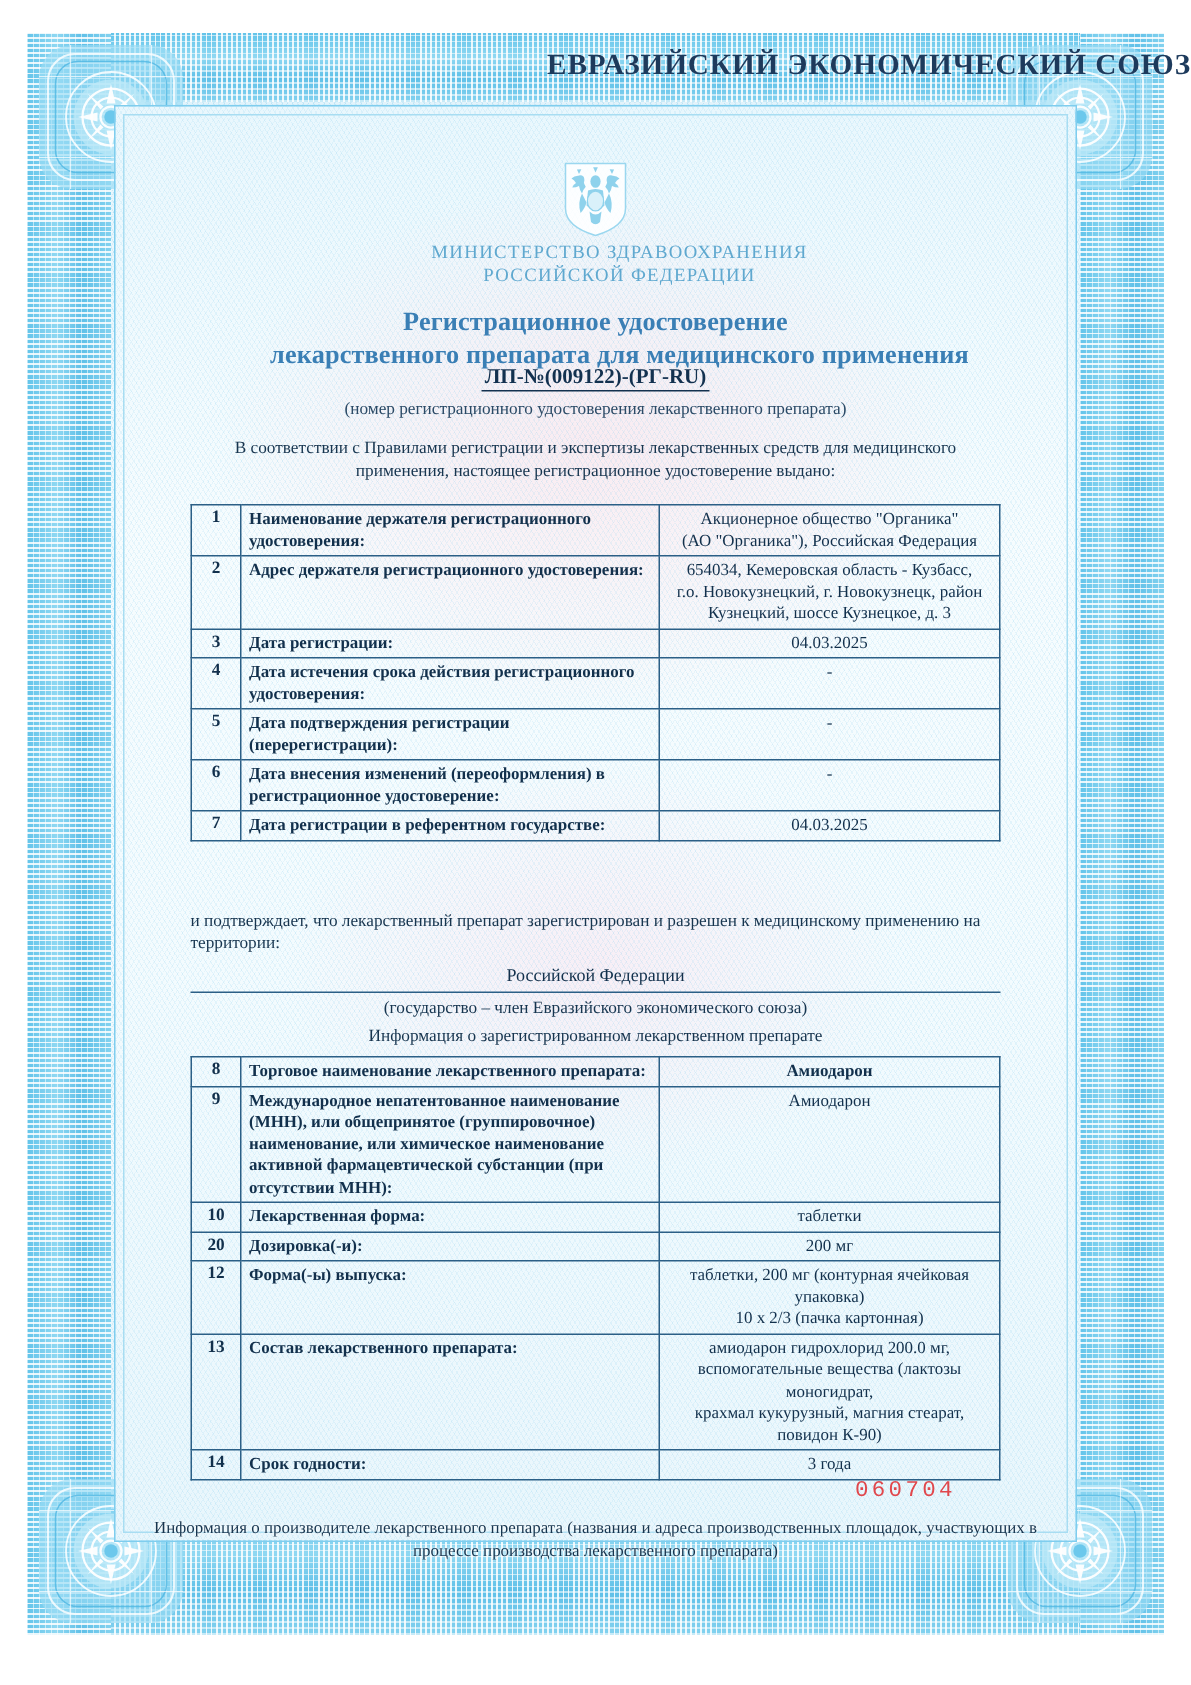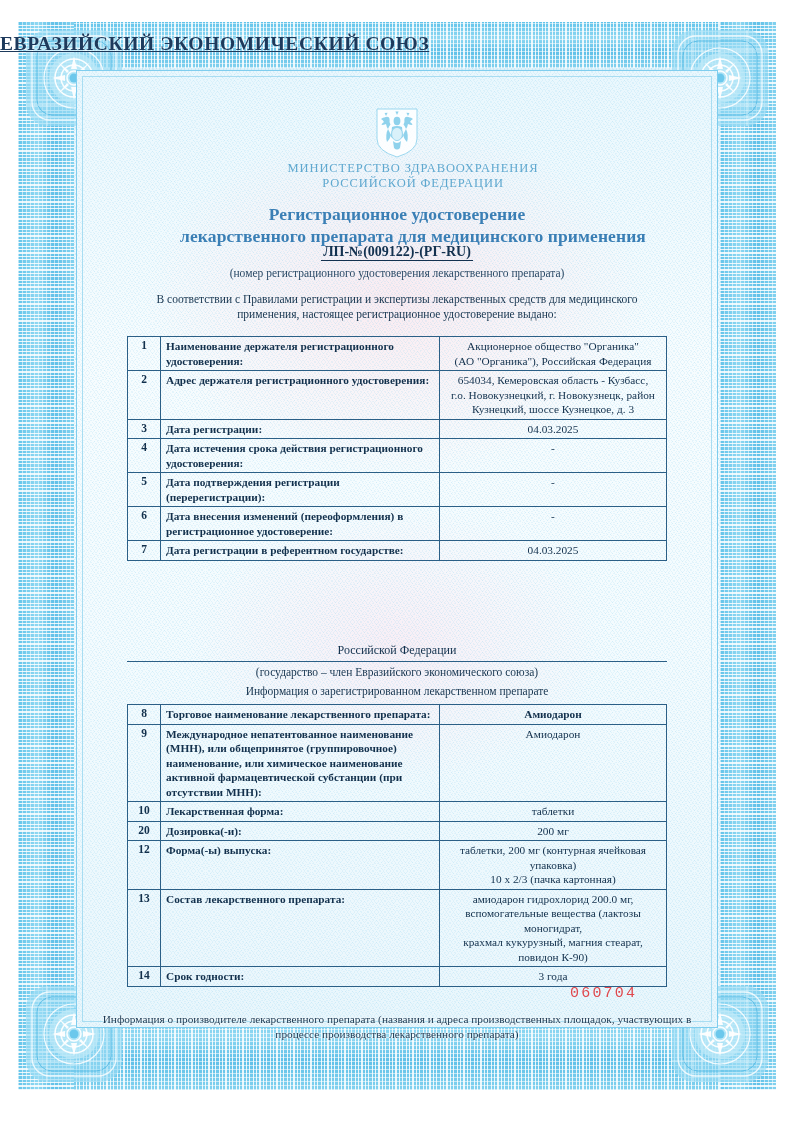--- a/index.html
+++ b/index.html
@@ -109,28 +109,27 @@
     width: 794px; height: 1123px;
     pointer-events: none;
   }
   #content > * { pointer-events: auto; }
 
   
   #eaeu-title {
     position: absolute;
     left: 0; top: 33px;
     width: 794px;
-    text-align: left;
+    text-align: right;
     font-family: "Liberation Serif", "DejaVu Serif", serif;
     font-size: 19.5px;
     font-weight: bold;
     letter-spacing: 0.6px;
     color: #1d3a5c;
     text-shadow: 0 0 2px rgba(255,255,255,0.85);
-    text-decoration: underline;
   }
 
   
   #emblem-wrap {
     position: absolute;
     left: 373px; top: 107px;
     width: 48px; height: 52px;
     text-align: center;
   }
 
@@ -429,20 +428,21 @@
           <td class="col-value">-</td>
         </tr>
         <tr>
           <td class="col-num">7</td>
           <td class="col-label">Дата регистрации в референтном государстве:</td>
           <td class="col-value">04.03.2025</td>
         </tr>
       </tbody>
   </table>
 
+  <div id="statement">и подтверждает, что лекарственный препарат зарегистрирован и разрешен к медицинскому применению на территории:</div>
   <div id="country-name">Российской Федерации</div>
   <div id="country-caption">(государство – член Евразийского экономического союза)</div>
   <div id="product-info-caption">Информация о зарегистрированном лекарственном препарате</div>
 
   <table class="reg-table" id="table-product">
     <tbody>
         <tr>
           <td class="col-num">8</td>
           <td class="col-label">Торговое наименование лекарственного препарата:</td>
           <td class="col-value bold">Амиодарон</td>

